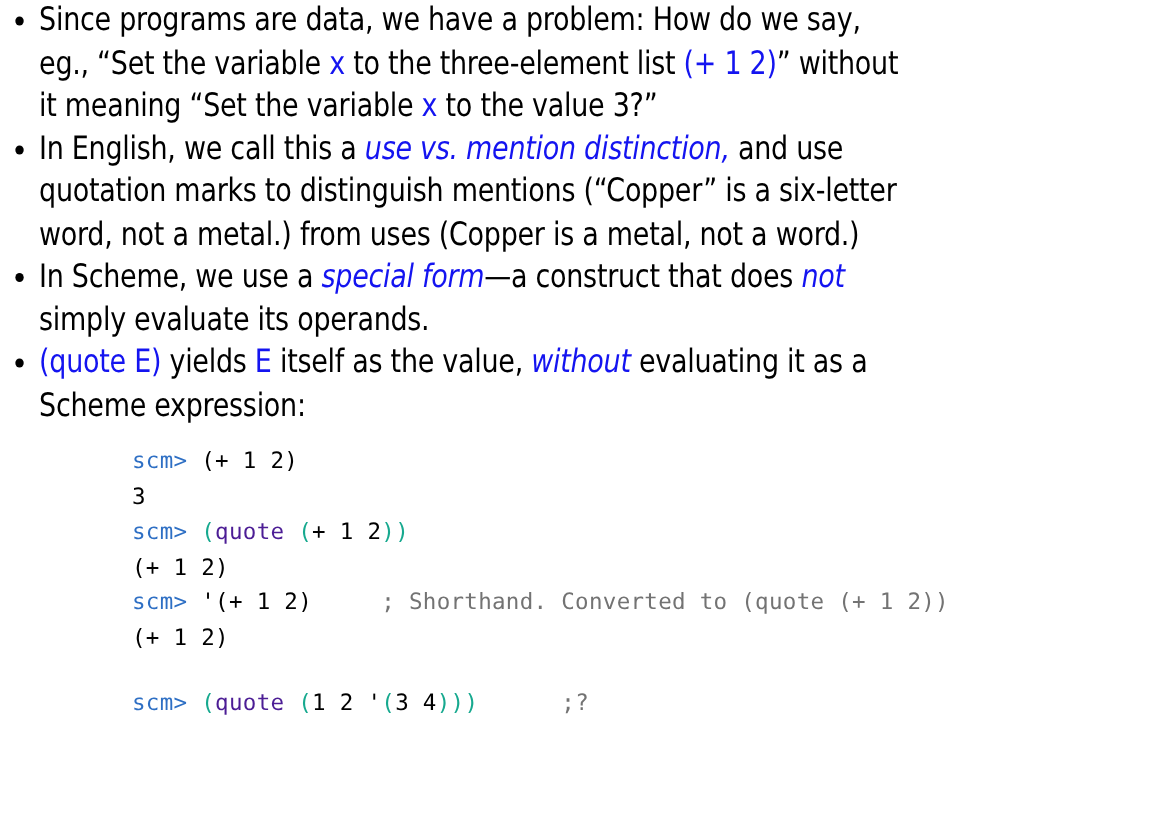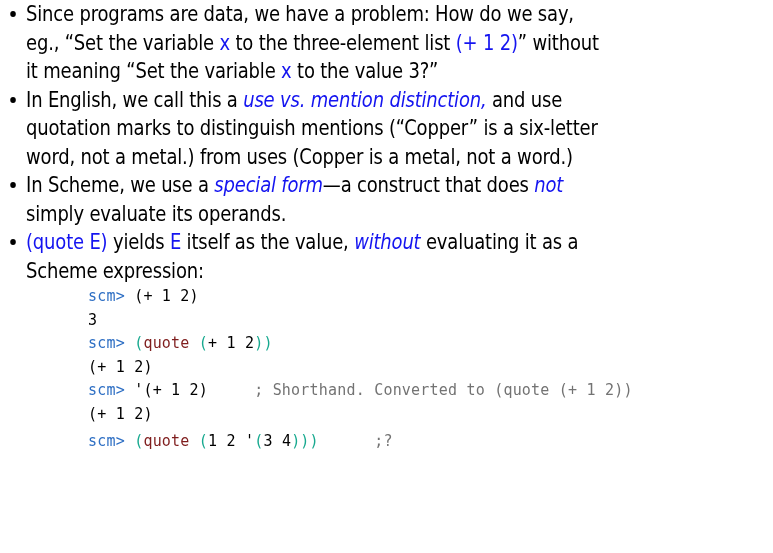--- a/index.html
+++ b/index.html
@@ -56,24 +56,24 @@
 
   .code {
     font-family: "DejaVu Sans Mono", monospace;
     font-size: 15px;
     line-height: 23.5px;
     white-space: pre;
     margin-left: 88px;
     letter-spacing: 0.2px;
     color: #000000;
   }
-  .code.first { }
-  .code.last { margin-top: 4px; }
+  .code.first { margin-top: 11px; }
+  .code.last { margin-top: 20px; }
   .prompt { color: #2e6fc4; }
-  .kw { color: #7f1d1d; }
+  .kw { color: #4c1d95; }
   .paren { color: #17a98f; }
   .comment { color: #737373; }
 </style>
 </head>
 <body>
 
 <div class="slide">
 
   <ul class="bullets">
 

